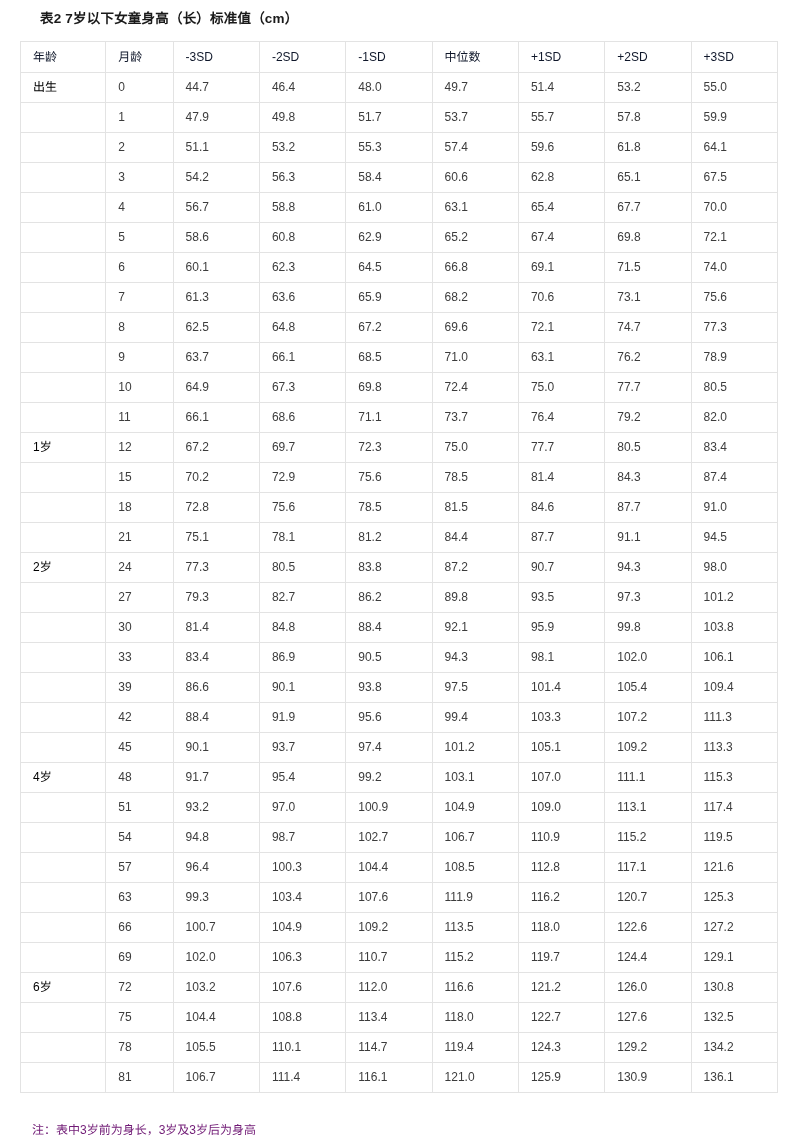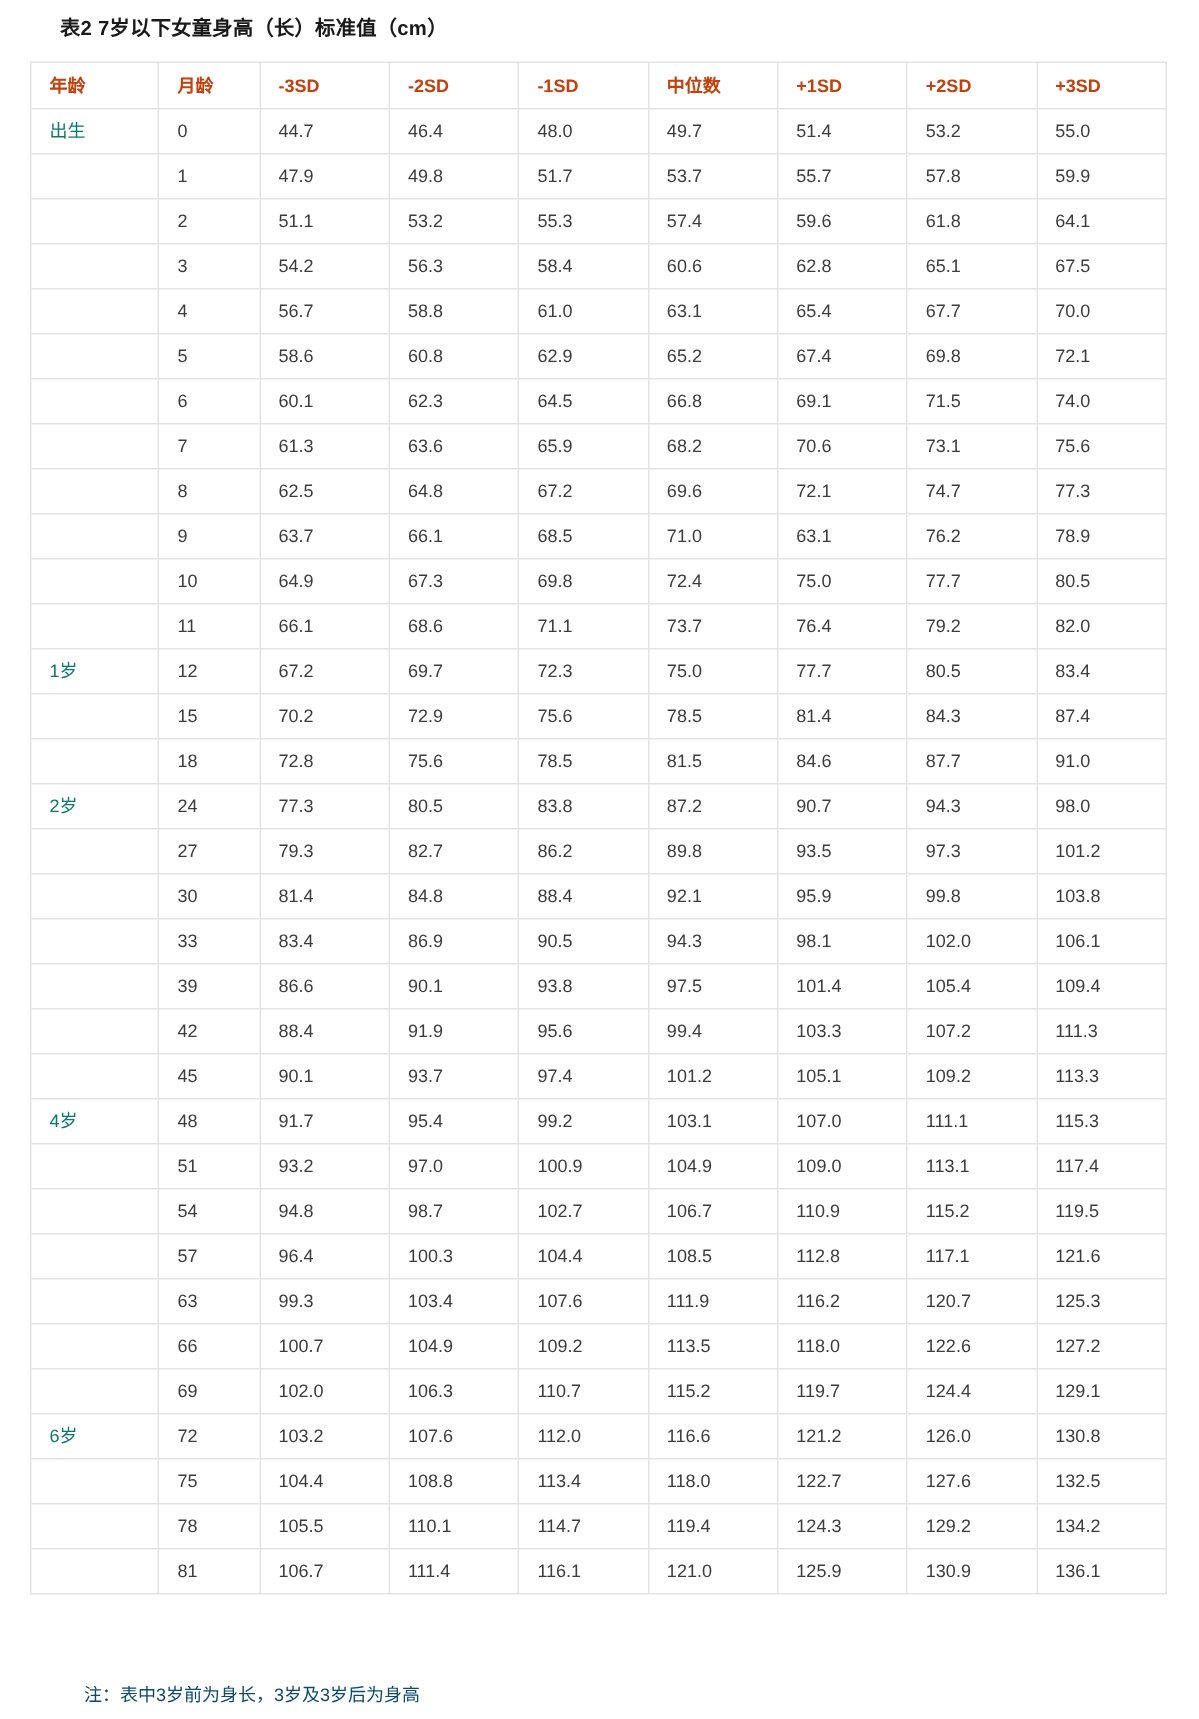--- a/index.html
+++ b/index.html
@@ -56,34 +56,34 @@
     text-align: left;
     vertical-align: middle;
     font-weight: normal;
     color: #3c3c3c;
     font-size: 12px;
     box-sizing: border-box;
     white-space: nowrap;
     overflow: hidden;
   }
   table.growth thead th {
-    font-weight: bold;
-    color: #c2410c;
+    font-weight: normal;
+    color: #0f172a;
     height: 30px;
     line-height: 30px;
   }
   table.growth td.age-cell {
-    color: #0f766e;
+    color: #000000;
   }
   .table-note {
     position: absolute;
-    left: 56px;
+    left: 32px;
     top: 1120px;
     font-size: 12px;
-    color: #0c4a6e;
+    color: #701a75;
     white-space: nowrap;
   }
 </style>
 </head>
 <body>
 
 <div id="page">
 
   <div class="table-title">表2 7岁以下女童身高（长）标准值（cm）</div>
 
@@ -273,20 +273,31 @@
             <td>18</td>
             <td>72.8</td>
             <td>75.6</td>
             <td>78.5</td>
             <td>81.5</td>
             <td>84.6</td>
             <td>87.7</td>
             <td>91.0</td>
           </tr>
           <tr>
+            <td class="age-cell"></td>
+            <td>21</td>
+            <td>75.1</td>
+            <td>78.1</td>
+            <td>81.2</td>
+            <td>84.4</td>
+            <td>87.7</td>
+            <td>91.1</td>
+            <td>94.5</td>
+          </tr>
+          <tr>
             <td class="age-cell">2岁</td>
             <td>24</td>
             <td>77.3</td>
             <td>80.5</td>
             <td>83.8</td>
             <td>87.2</td>
             <td>90.7</td>
             <td>94.3</td>
             <td>98.0</td>
           </tr>

